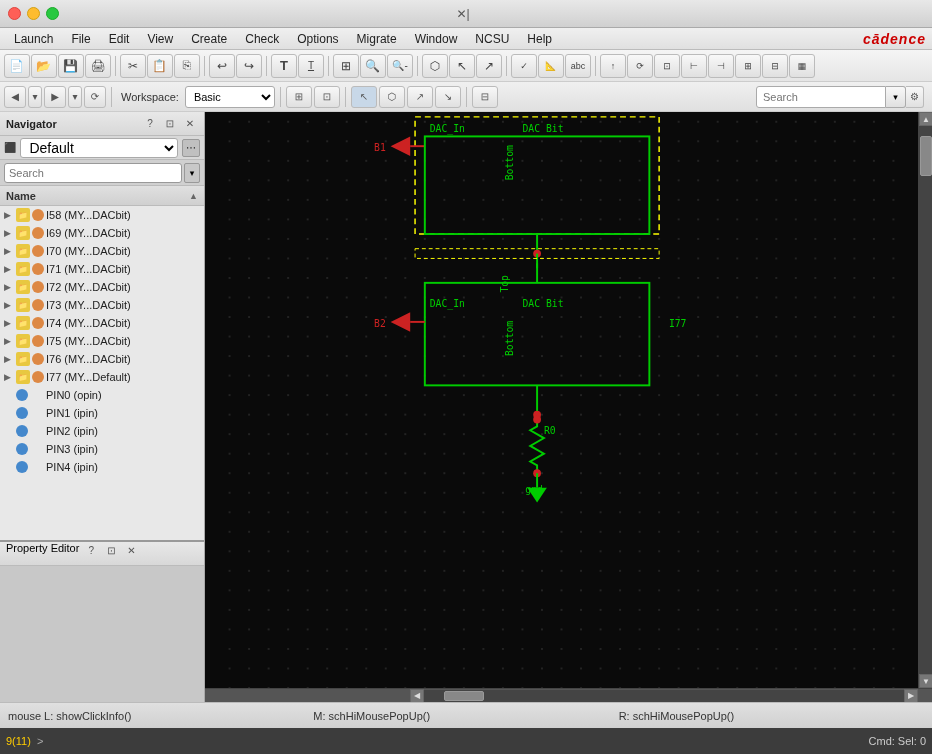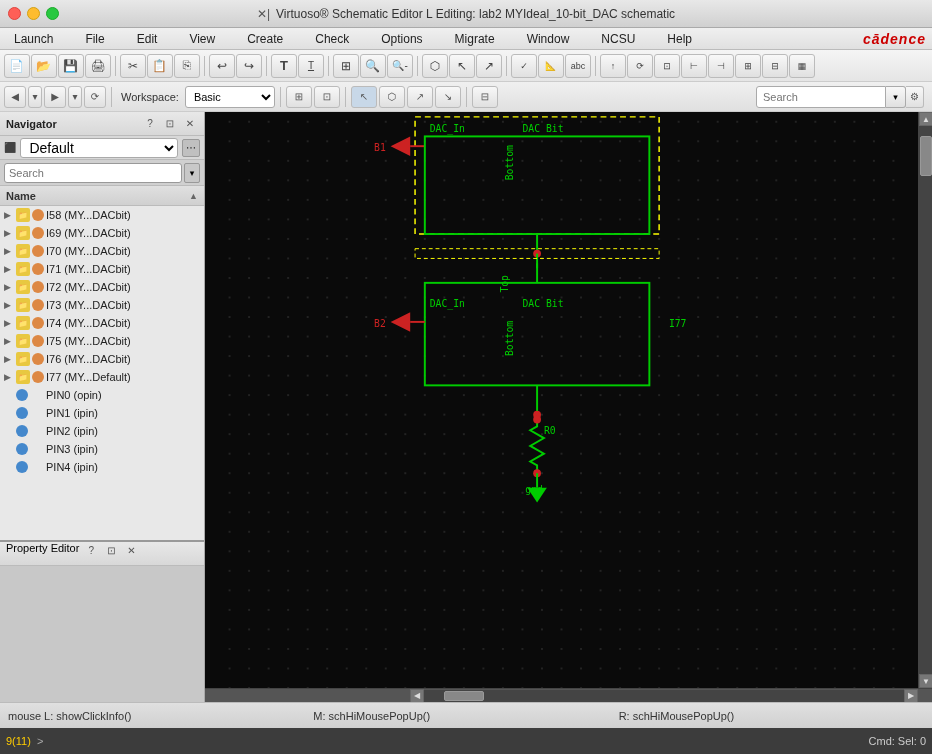--- a/index.html
+++ b/index.html
@@ -14,21 +14,21 @@
     #titlebar .traffic-lights { position: absolute; left: 8px; display: flex; gap: 6px; }
     .traffic-light { width: 13px; height: 13px; border-radius: 50%; cursor: pointer; }
     .tl-red { background: #ff5f57; border: 1px solid #e0443e; }
     .tl-yellow { background: #febc2e; border: 1px solid #d4a012; }
     .tl-green { background: #28c840; border: 1px solid #1aab29; }
 
     
     #menubar {
       width: 100%; height: 22px; background: linear-gradient(to bottom, #f0f0f0, #e0e0e0);
       display: flex; align-items: center; padding: 0 6px; border-bottom: 1px solid #bbb;
-      gap: 16px;
+      gap: 2px;
     }
     .menu-item { padding: 2px 8px; font-size: 12px; color: #222; cursor: pointer; border-radius: 3px; }
     .cadence-logo { margin-left: auto; font-style: italic; font-size: 14px; color: #cc0000; font-weight: bold; letter-spacing: 1px; }
 
     
     #toolbar1 {
       width: 100%; height: 32px; background: linear-gradient(to bottom, #f5f5f5, #e5e5e5);
       display: flex; align-items: center; padding: 0 4px; border-bottom: 1px solid #ccc; gap: 1px;
     }
     .tb-btn {
@@ -171,21 +171,20 @@
 </head>
 <body>
 
 <div id="titlebar">
   <div class="traffic-lights">
     <div class="traffic-light tl-red"></div>
     <div class="traffic-light tl-yellow"></div>
     <div class="traffic-light tl-green"></div>
   </div>
   <span style="margin-right:6px; font-size:12px; color:#555;">✕|</span>
-  <span style="font-size:12px; color:#333;">Virtuoso® Schematic Editor L Editing: lab2 MYIdeal_10-bit_DAC schematic</span>
 </div>
 
 <div id="menubar">
   <span class="menu-item">Launch</span>
   <span class="menu-item">File</span>
   <span class="menu-item">Edit</span>
   <span class="menu-item">View</span>
   <span class="menu-item">Create</span>
   <span class="menu-item">Check</span>
   <span class="menu-item">Options</span>

